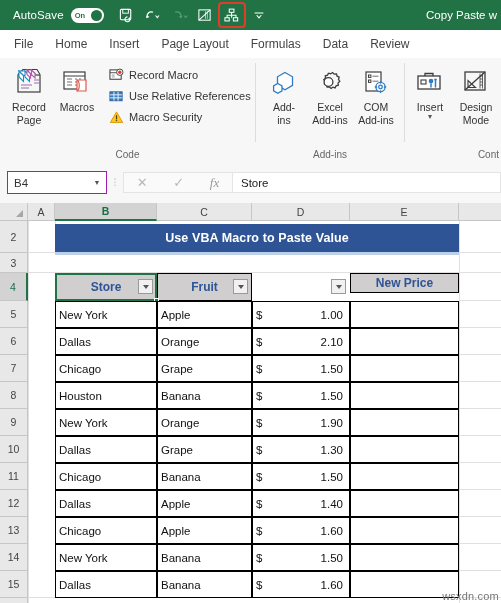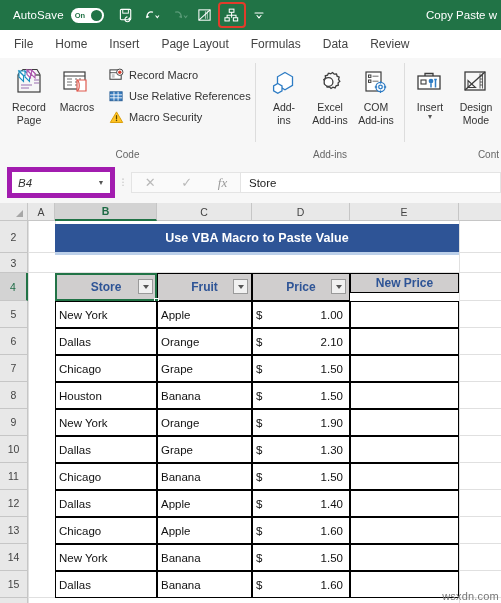--- a/index.html
+++ b/index.html
@@ -71,22 +71,22 @@
   .smallbtn .ico{width:16px;height:16px;display:flex;align-items:center;justify-content:center;}
   .smallbtn .cap{font-size:11px;color:#333333;white-space:nowrap;}
   .chev{font-size:8px;color:#555555;line-height:7px;margin-top:-1px;}
 
   
   .fbar{
     position:absolute;left:0;top:162px;width:501px;height:41px;background:#f7f7f7;
     display:flex;align-items:center;
   }
   .namebox{
-    margin-left:7px;width:98px;height:21px;background:#ffffff;border:5px solid #a21caf;
-    display:flex;align-items:center;font-size:11.5px;color:#333333;font-style:italic;
+    margin-left:7px;width:98px;height:21px;background:#ffffff;border:1px solid #a21caf;
+    display:flex;align-items:center;font-size:11.5px;color:#333333;
   }
   .namebox .nbtxt{padding-left:6px;flex:1;}
   .namebox .nbarrow{width:18px;text-align:center;font-size:7px;color:#555555;}
   .vdots{width:16px;text-align:center;font-size:9px;color:#aaaaaa;letter-spacing:0;line-height:9px;}
   .fbtns{
     width:110px;height:21px;background:#fafafa;border:1px solid #e4e4e4;
     display:flex;align-items:center;justify-content:space-around;box-sizing:border-box;
   }
   .fbtns span{font-size:13px;color:#b9b9b9;}
   .fbtns .fx{font-style:italic;font-family:"Liberation Serif",serif;font-size:13px;color:#9a9a9a;text-align:center;}
@@ -452,21 +452,20 @@
     <div class="cell thcell" style="left:55px;top:70px;width:102px;height:28px;">Store</div>
     <div class="filterbtn" style="left:138px;top:76px;">
         <span class="car"></span>
       </div>
 
     <div class="cell thcell" style="left:157px;top:70px;width:95px;height:28px;">Fruit</div>
     <div class="filterbtn" style="left:233px;top:76px;">
         <span class="car"></span>
       </div>
 
-    <div class="cell thcell" style="left:252px;top:70px;width:98px;height:28px;">Price</div>
     <div class="filterbtn" style="left:331px;top:76px;">
         <span class="car"></span>
       </div>
 
     <div class="cell thcell" style="left:350px;top:70px;width:109px;height:20px;">New Price</div>
 
     <div class="selbox" style="left:55px;top:70px;width:102px;height:28px;"></div>
     <div class="selhandle" style="left:154px;top:95px;"></div>
 
     <div class="cell tdcell" style="left:55px;top:98px;width:102px;height:27px;">New York</div>

